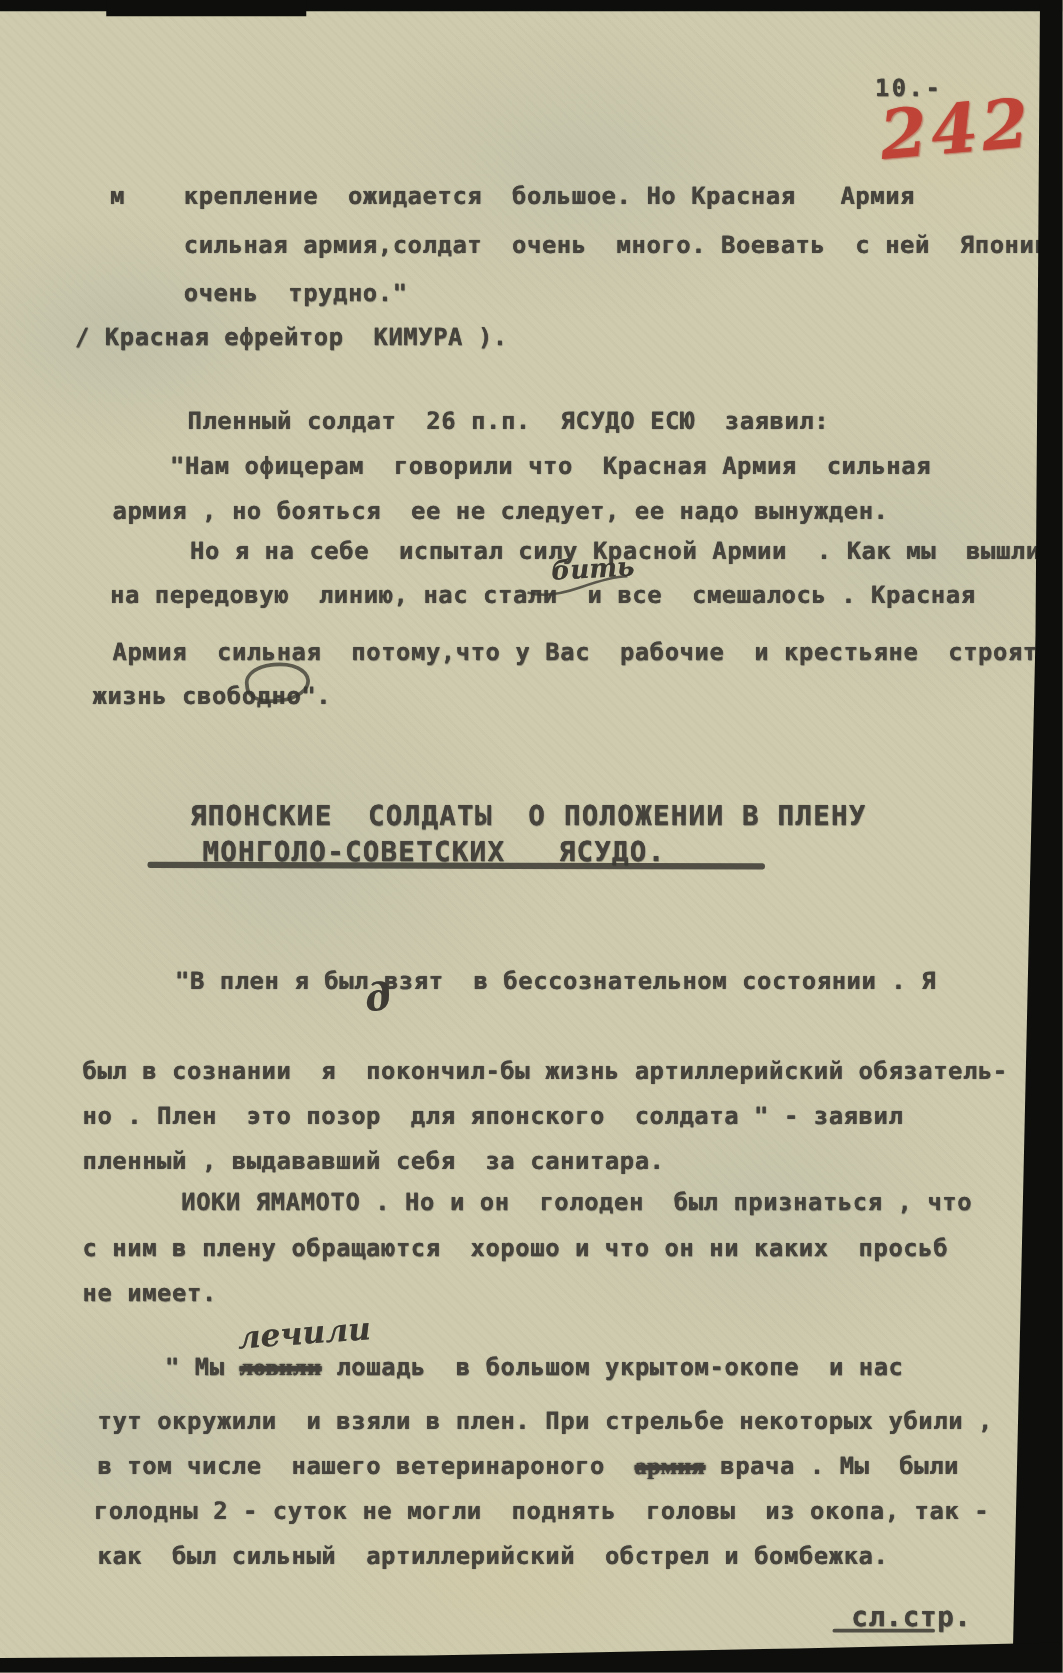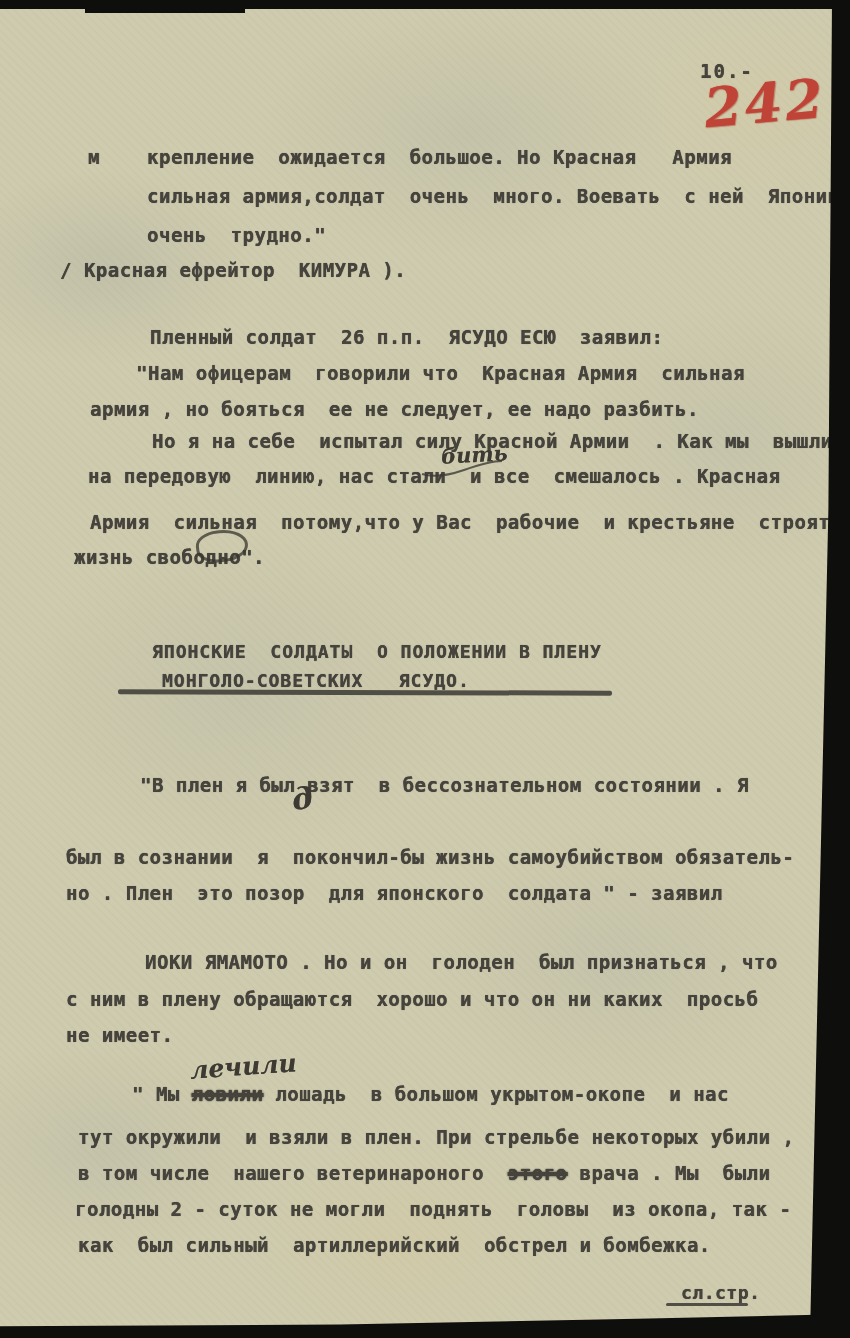--- a/index.html
+++ b/index.html
@@ -18,24 +18,25 @@
       #cfcbae;
     font-family:"DejaVu Sans Mono","Liberation Mono",monospace;
   }
   .tl{ 
     position:absolute; white-space:pre; line-height:1;
     font-size:19px; font-weight:700; letter-spacing:.5px;
     color:#3a3833; opacity:.92;
     text-shadow:0 0 .7px #3a3833, .4px .4px .6px rgba(58,56,50,.45);
     text-align:right;
   }
-  .small{font-size:18px;}
+  .small{font-size:22px;}
   .struck{
     text-decoration:line-through; text-decoration-thickness:3.5px;
     text-shadow:0 0 1.6px #34322d, 0 0 .7px #34322d;
+    font-family:Liberation Serif, serif;
   }
   .hw{ 
     position:absolute; font-family:"DejaVu Serif","Liberation Serif",serif;
     font-style:italic; font-weight:700; color:#3c3a33; line-height:1;
     text-shadow:0 0 .5px rgba(60,56,48,.6);
   }
   .stamp{
     position:absolute; left:704px; top:76px;
     font-family:"DejaVu Serif","Liberation Serif",serif;
     font-style:italic; font-weight:700; font-size:54px; letter-spacing:3px;
@@ -60,51 +61,52 @@
 
   <div class="tl" style="left:88px;top:148px">м</div>
   <div class="tl" style="left:147px;top:148px">крепление  ожидается  большое. Но Красная   Армия</div>
   <div class="tl" style="left:147px;top:187px">сильная армия,солдат  очень  много. Воевать  с ней  Японии</div>
   <div class="tl" style="left:147px;top:226px">очень  трудно."</div>
 
   <div class="tl" style="left:60px;top:261px">/ Красная ефрейтор  КИМУРА ).</div>
 
   <div class="tl" style="left:150px;top:328px">Пленный солдат  26 п.п.  ЯСУДО ЕСЮ  заявил:</div>
   <div class="tl" style="left:136px;top:364px">"Нам офицерам  говорили что  Красная Армия  сильная</div>
-  <div class="tl" style="left:90px;top:400px">армия , но бояться  ее не следует, ее надо разбить.</div>
+  <div class="tl" style="left:90px;top:400px">армия , но бояться  ее не следует, ее надо вынужден.</div>
   <div class="tl" style="left:152px;top:432px">Но я на себе  испытал силу Красной Армии  . Как мы  вышли</div>
   <div class="tl" style="left:88px;top:467px">на передовую  линию, нас стали  и все  смешалось . Красная</div>
   <div class="tl" style="left:90px;top:513px">Армия  сильная  потому,что у Вас  рабочие  и крестьяне  строят</div>
   <div class="tl" style="left:74px;top:548px">жизнь свободно".</div>
 
   <div class="hw" style="left:441px;top:444px;font-size:21px;transform:rotate(-3deg)">бить</div>
   <svg class="caret" style="left:420px;top:458px" width="84" height="22" viewBox="0 0 84 22">
     <path d="M2,16 Q18,21 44,12 T82,3" stroke="#3c3a33" stroke-width="2" fill="none" opacity=".8"></path>
   </svg>
 
   <div class="scribble" style="left:196px;top:530px;width:46px;height:26px"></div>
 
   <div class="tl small" style="left:152px;top:643px;letter-spacing:1px">ЯПОНСКИЕ  СОЛДАТЫ  О ПОЛОЖЕНИИ В ПЛЕНУ</div>
   <div class="tl small" style="left:162px;top:672px;letter-spacing:1px">МОНГОЛО-СОВЕТСКИХ   ЯСУДО.</div>
   <div class="rule" style="left:118px;top:690px;width:494px;height:5px;transform:rotate(.15deg)"></div>
 
   <div class="tl" style="left:140px;top:776px">"В плен я был взят  в бессознательном состоянии . Я</div>
-  <div class="tl" style="left:66px;top:848px">был в сознании  я  покончил-бы жизнь самоубийством обязатель-</div>
+  <div class="tl" style="left:66px;top:848px">был в сознании  я  покончил-бы жизнь артиллерийский обязатель-</div>
   <div class="tl" style="left:66px;top:884px">но . Плен  это позор  для японского  солдата " - заявил</div>
+  <div class="tl" style="left:66px;top:920px">пленный , выдававший себя  за санитара.</div>
   <div class="hw" style="left:292px;top:784px;font-size:30px;transform:rotate(-8deg)">д</div>
 
   <div class="tl" style="left:145px;top:953px">ИОКИ ЯМАМОТО . Но и он  голоден  был признаться , что</div>
   <div class="tl" style="left:66px;top:990px">с ним в плену обращаются  хорошо и что он ни каких  просьб</div>
   <div class="tl" style="left:66px;top:1026px">не имеет.</div>
 
   <div class="hw" style="left:190px;top:1054px;font-size:25px;transform:rotate(-4deg)">лечили</div>
 
   <div class="tl" style="left:132px;top:1085px"><span>" Мы </span><span class="struck">ловили</span><span> лошадь  в большом укрытом-окопе  и нас</span></div>
   <div class="tl" style="left:78px;top:1128px">тут окружили  и взяли в плен. При стрельбе некоторых убили ,</div>
-  <div class="tl" style="left:78px;top:1164px"><span>в том числе  нашего ветеринароного  </span><span class="struck">этого</span><span> врача . Мы  были</span></div>
+  <div class="tl" style="left:78px;top:1164px"><span>в том числе  нашего ветеринароного  </span><span class="struck">армия</span><span> врача . Мы  были</span></div>
   <div class="tl" style="left:75px;top:1200px">голодны 2 - суток не могли  поднять  головы  из окопа, так -</div>
   <div class="tl" style="left:78px;top:1236px">как  был сильный  артиллерийский  обстрел и бомбежка.</div>
 
   <div class="tl small" style="left:681px;top:1284px">сл.стр.</div>
   <div class="rule" style="left:666px;top:1303px;width:82px;height:3px"></div>
 
   <div class="scan" style="left:0;top:0;width:850px;height:9px"></div>
   <div class="scan" style="left:85px;top:0;width:160px;height:13px"></div>
   <div class="scan" style="left:805px;top:0;width:45px;height:1338px;clip-path:polygon(60% 0,100% 0,100% 100%,11% 100%,52% 38%)"></div>
   <div class="scan" style="left:0;top:1312px;width:850px;height:26px;clip-path:polygon(0 55%,40% 48%,75% 26%,100% 8%,100% 100%,0 100%)"></div>

